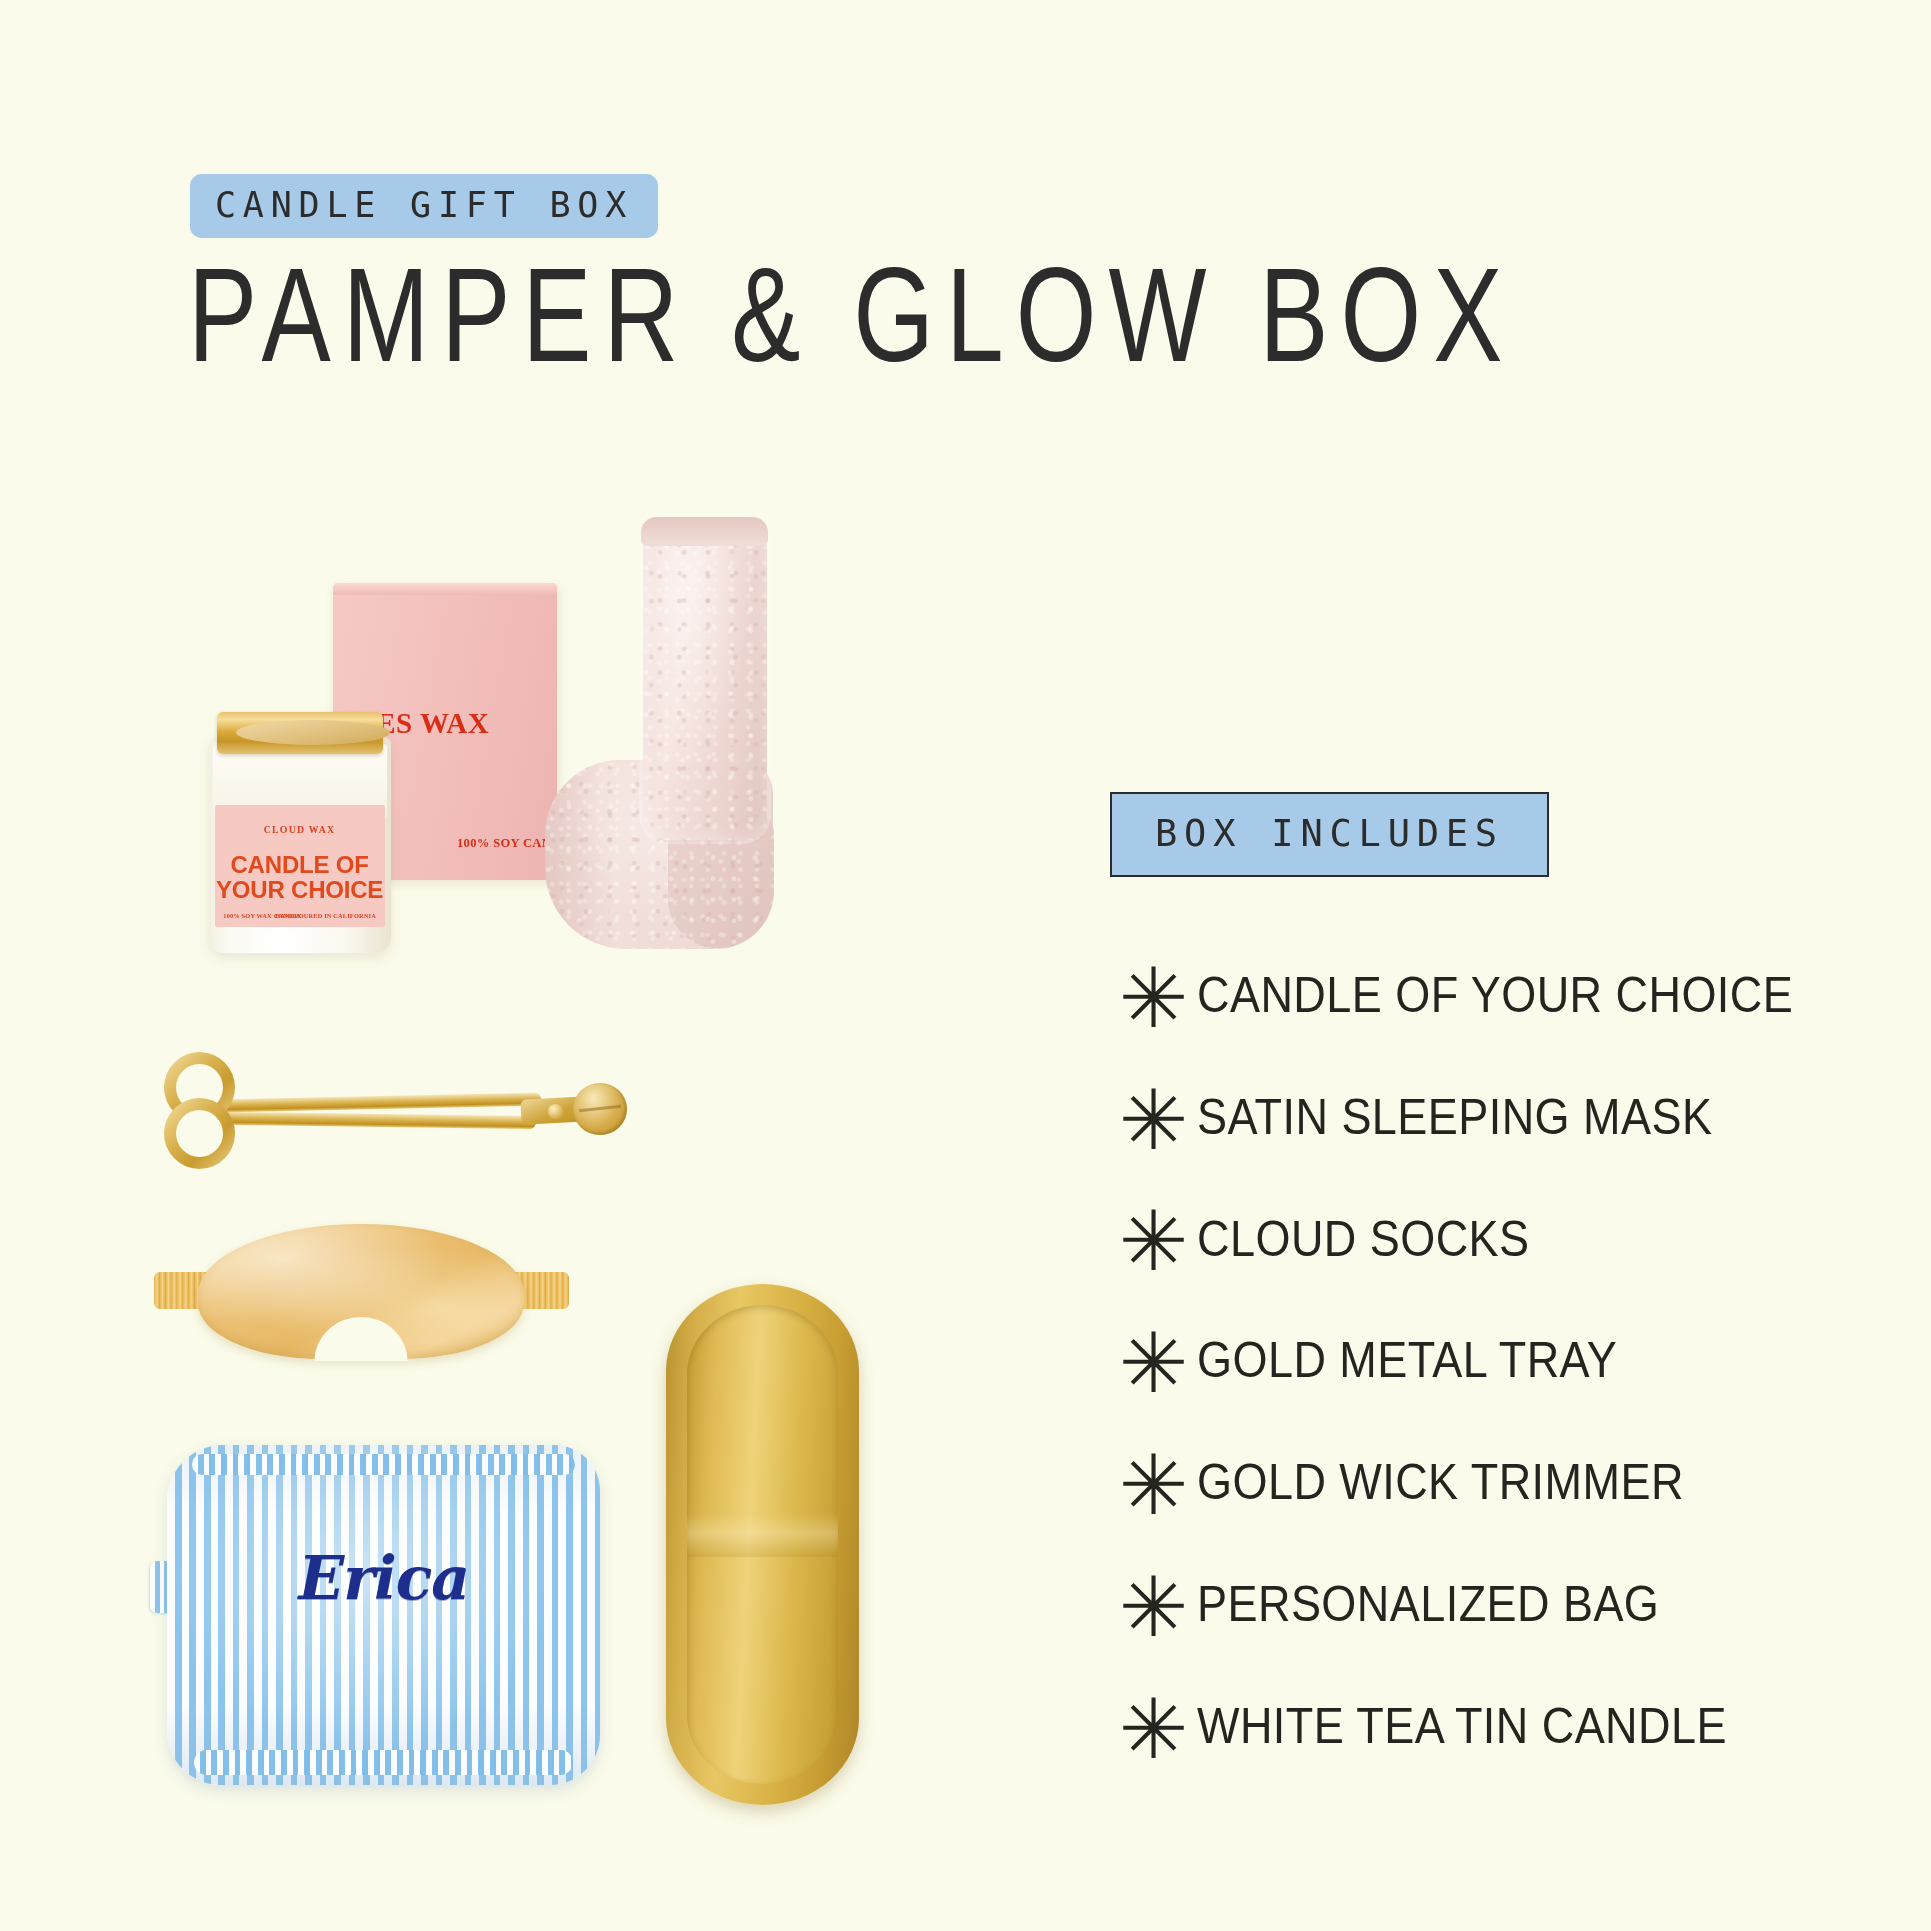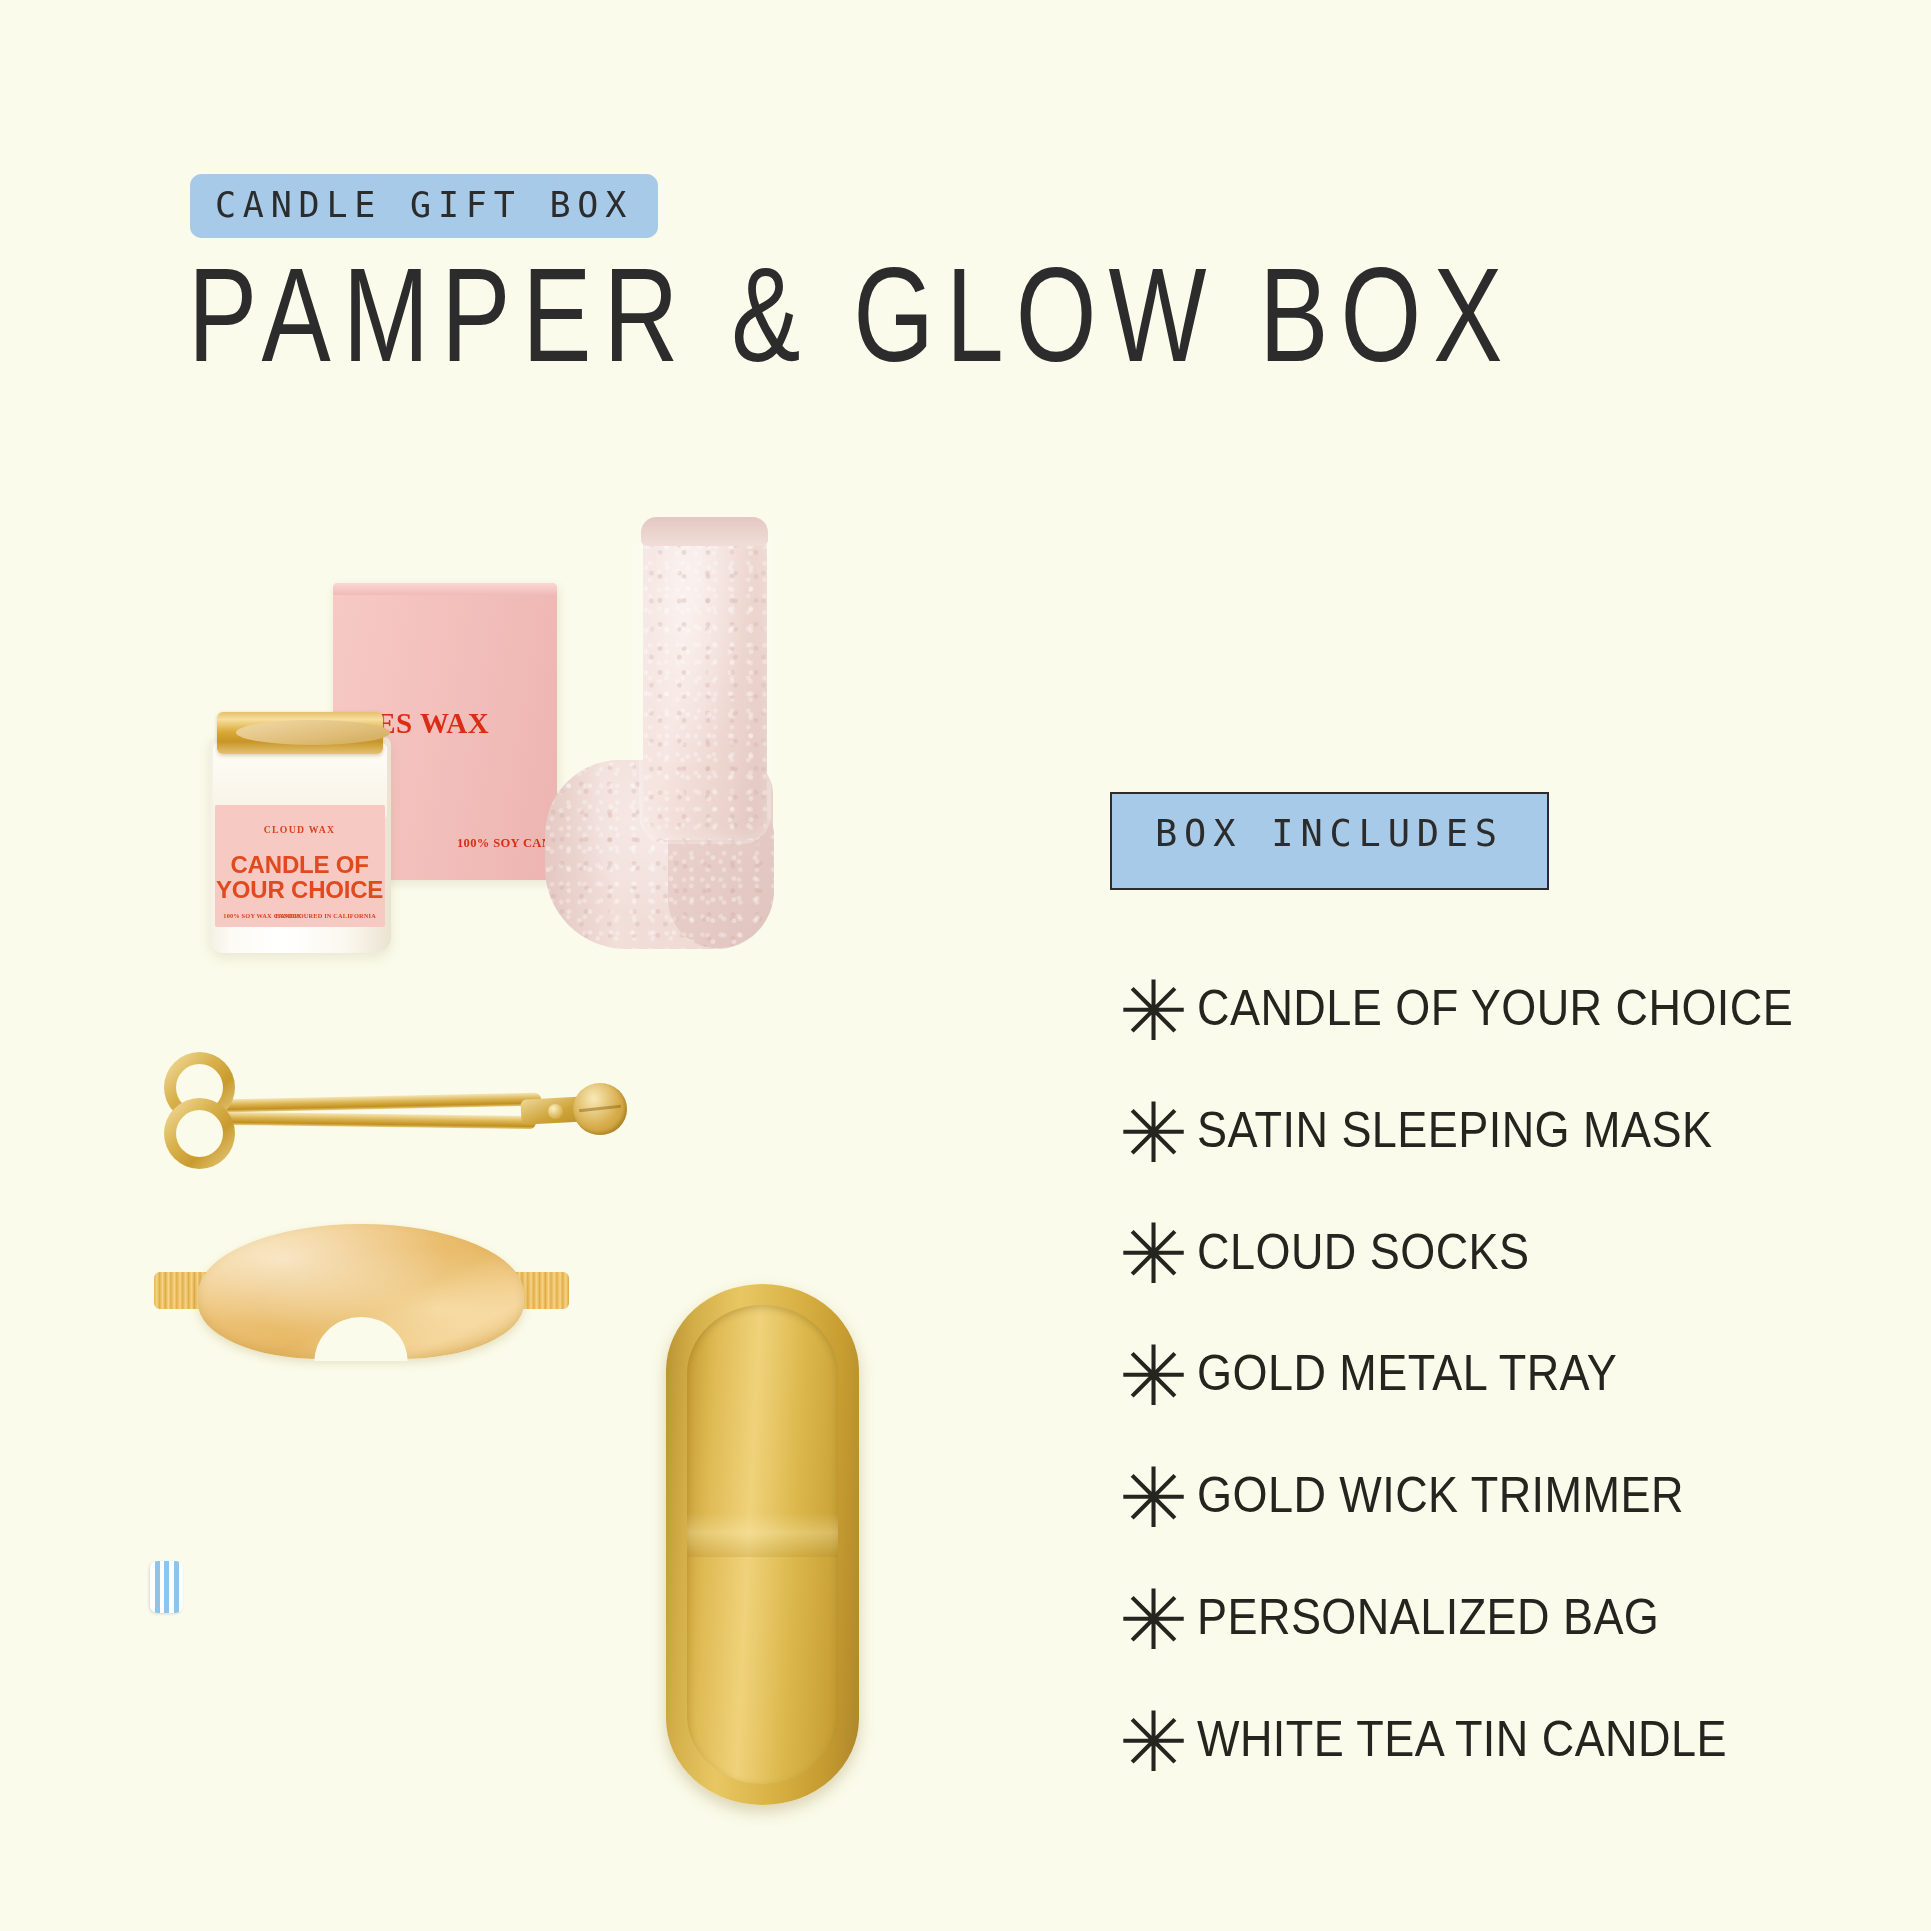--- a/index.html
+++ b/index.html
@@ -47,21 +47,21 @@
   }
 
   
   #includes-panel { position: absolute; left: 1110px; top: 792px; width: 734px; }
 
   #includes-header {
     width: 439px;
     background: #A6CAE8;
     border: 2.9px solid #2C2C2C;
     text-align: center;
-    padding: 21px 0 36px 0;
+    padding: 21px 0 23px 0;
     font-family: "DejaVu Sans Mono", monospace;
     font-size: 37px;
     letter-spacing: 6.8px;
     color: #2C2C2C;
     line-height: 1;
   }
 
   .include-row {
     display: flex;
     align-items: center;
@@ -572,20 +572,26 @@
 
 
   <div id="product-tray">
     <div id="tray-outer"></div>
     <div id="tray-inner"></div>
     <div id="tray-sheen"></div>
   </div>
 
   <div id="product-bag">
     <div id="bag-zipper-pull"></div>
+    <div id="bag-body">
+      <div id="bag-shade"></div>
+      <div id="bag-piping-top"></div>
+      <div id="bag-piping-bottom"></div>
+      <div id="bag-name">Erica</div>
+    </div>
   </div>
 
 </div>
 
 <div id="includes-panel">
   <div id="includes-header">BOX INCLUDES</div>
   <div id="includes-list">
       <div class="include-row">
         <div class="bullet-asterisk">✳</div>
         <div class="include-label">CANDLE OF YOUR CHOICE</div>

